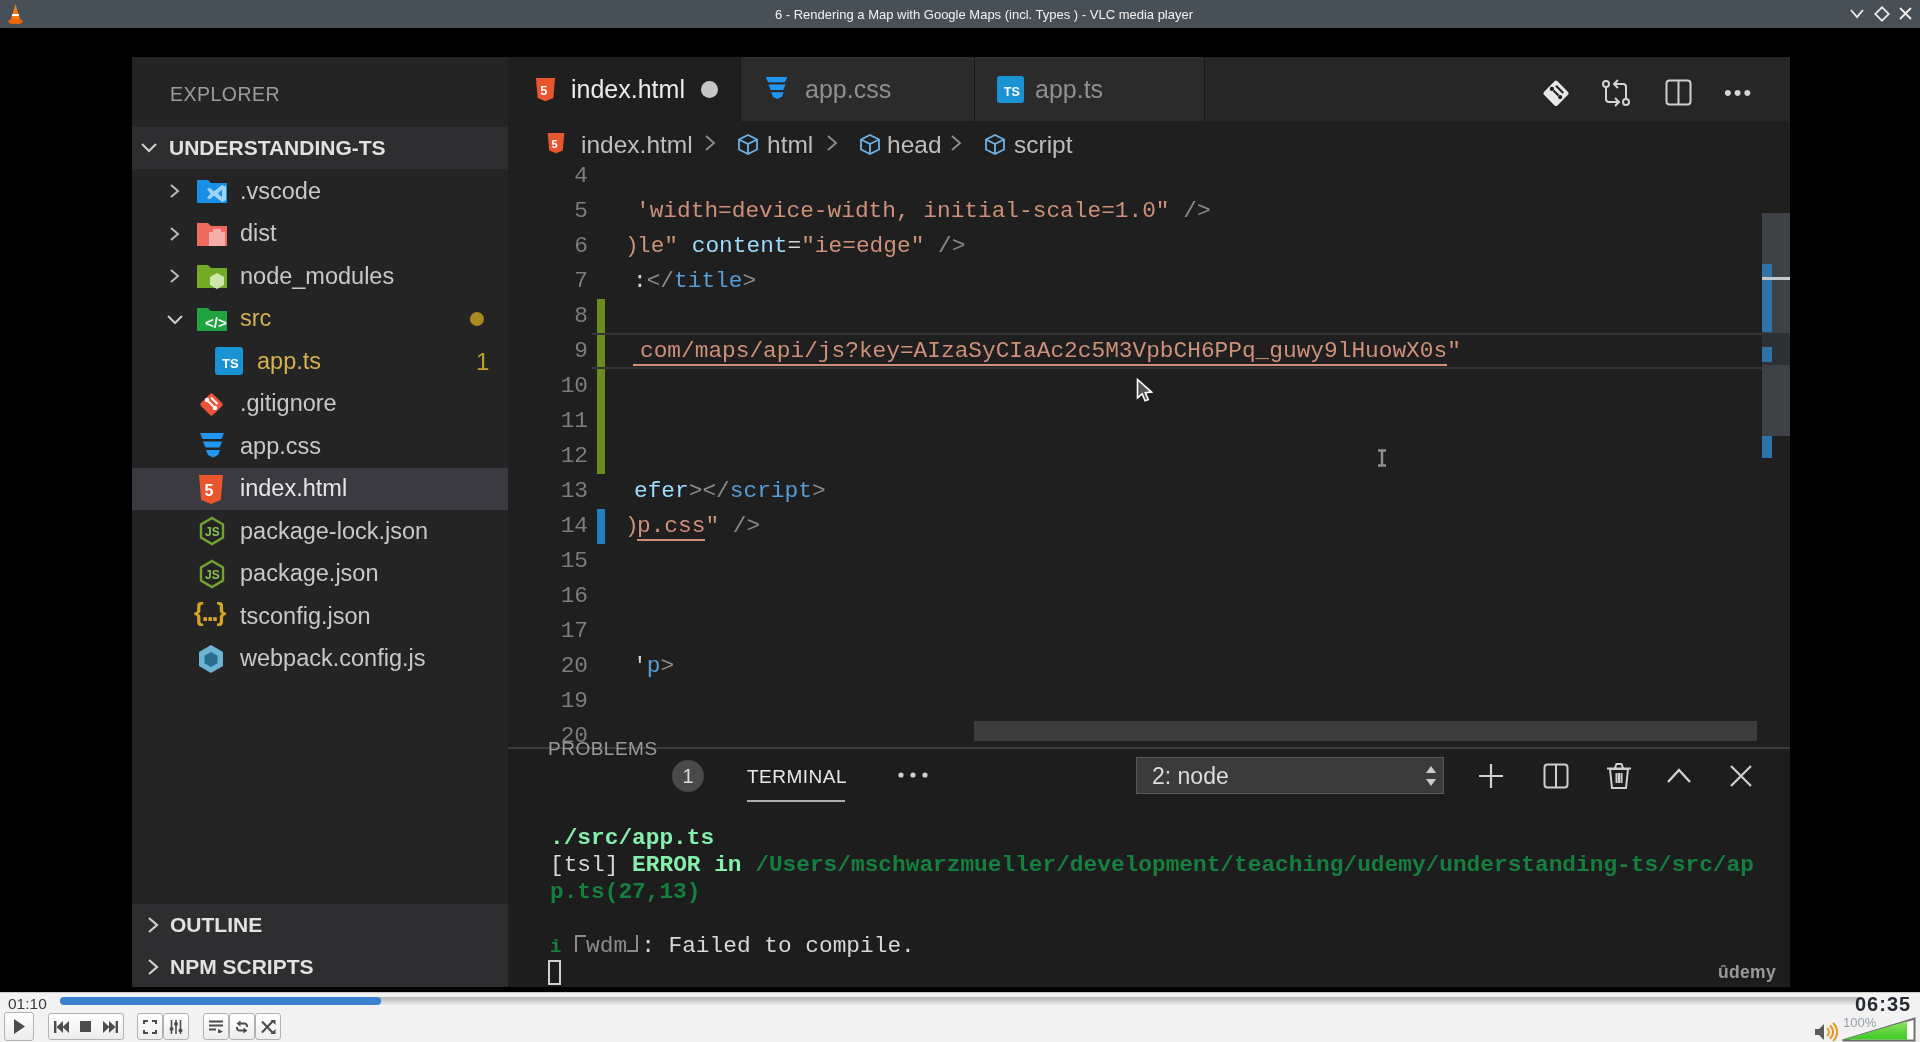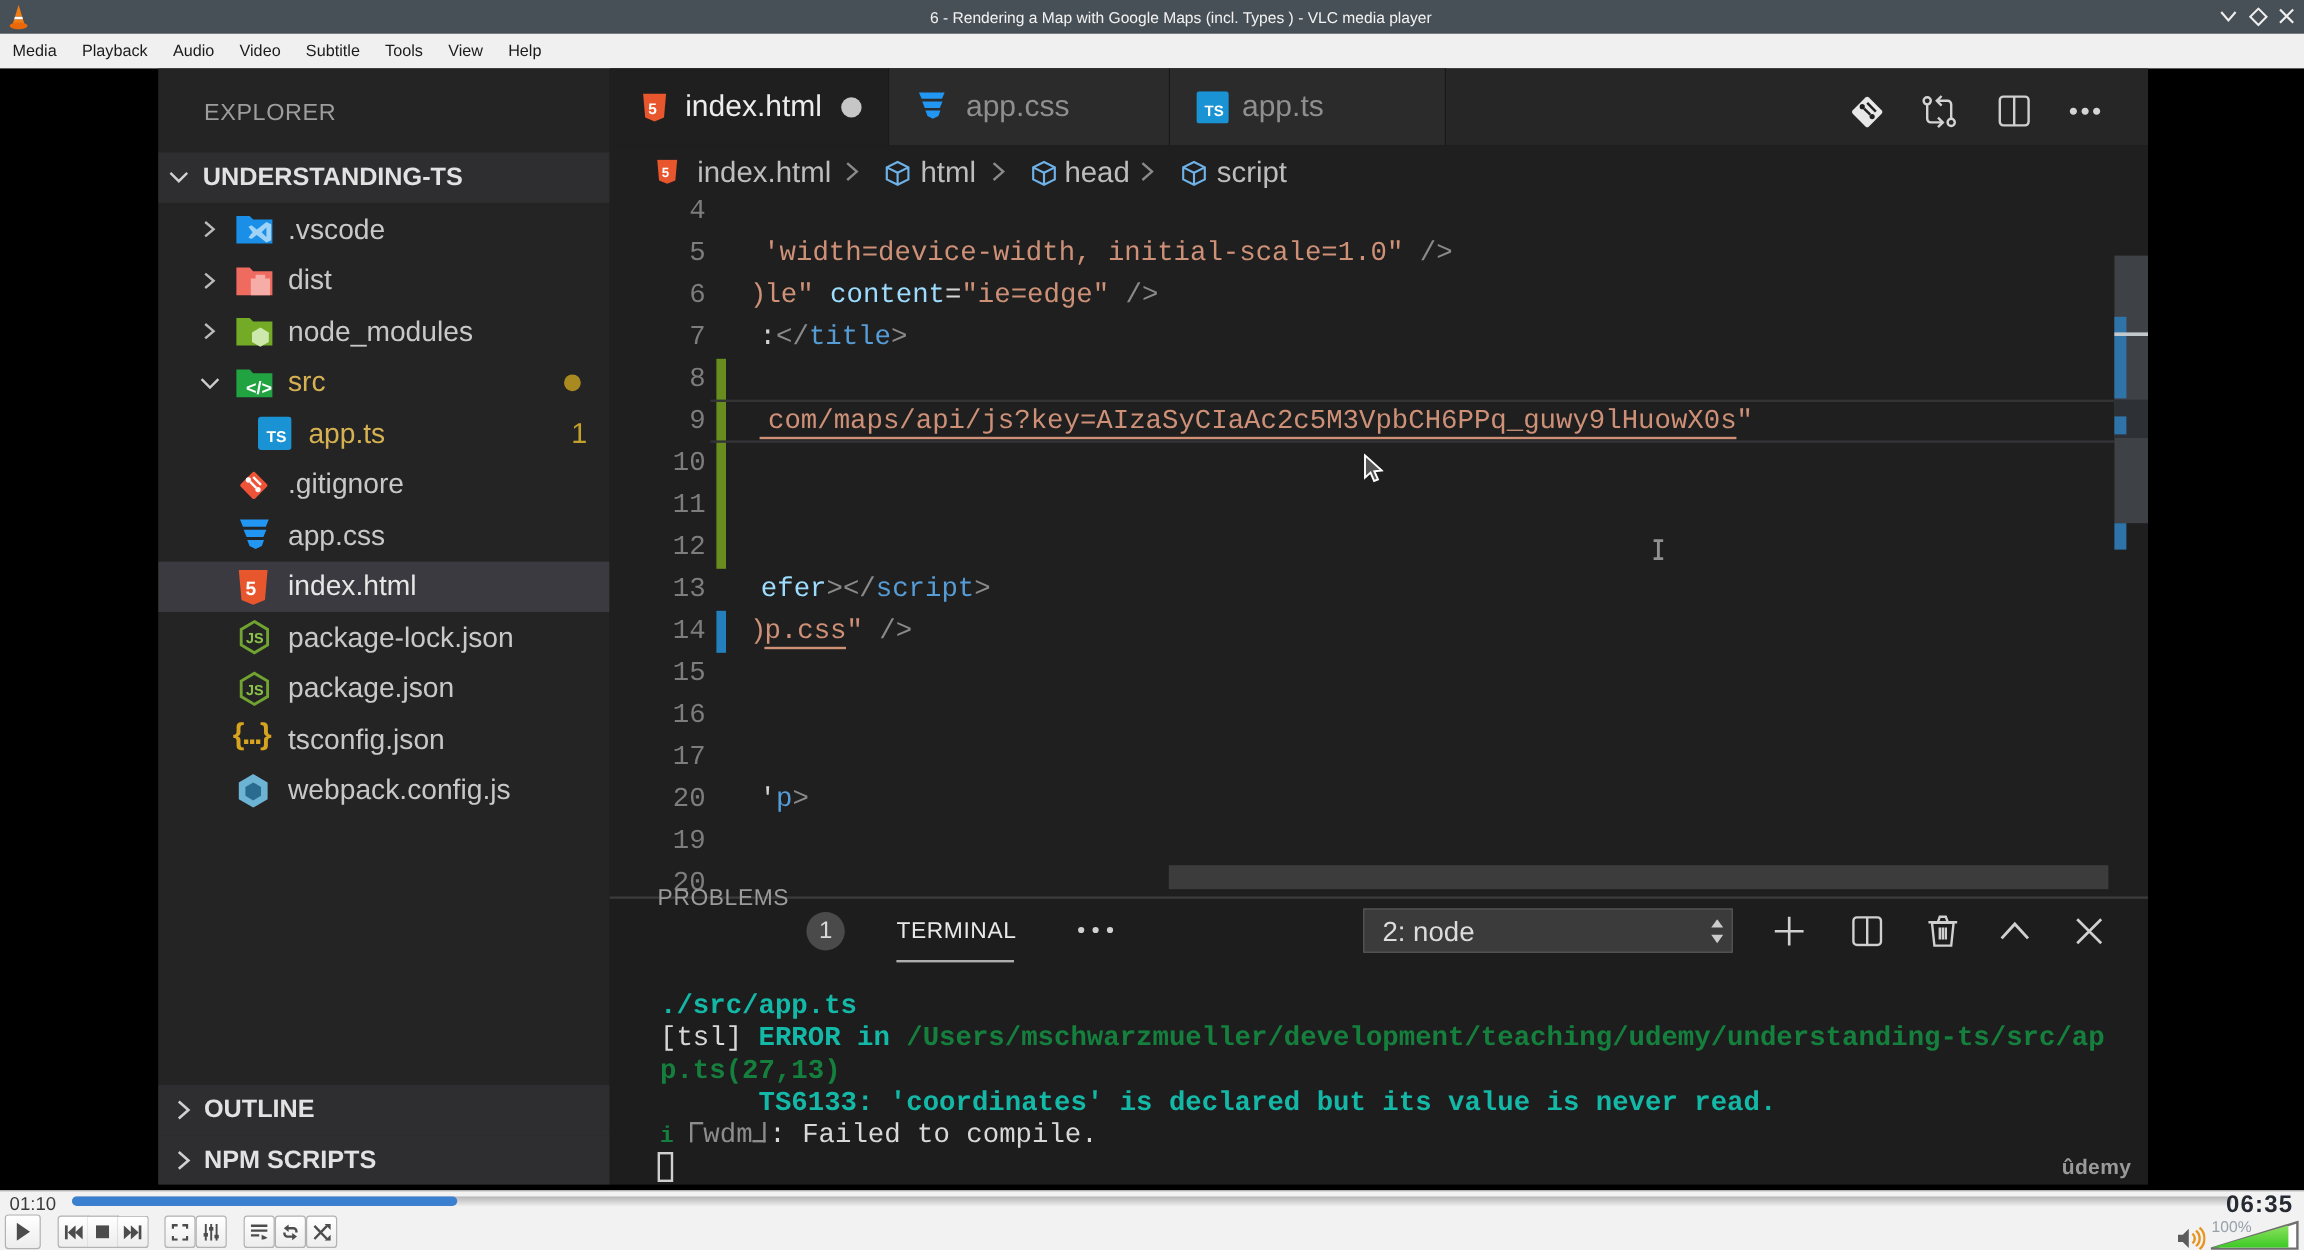--- a/index.html
+++ b/index.html
@@ -22,21 +22,21 @@
   #tabbar { position:absolute; left:508px; top:57px; width:1282px; height:64px; background:#262627; }
   .tab { position:absolute; top:57px; height:64px; display:flex; align-items:center; }
   #breadcrumbs { position:absolute; left:508px; top:121px; width:1282px; height:47px; background:#1f1f1f; }
   #codearea { position:absolute; left:508px; top:168px; width:1282px; height:574px; background:#1f1f1f; }
   .lnum { position:absolute; width:80px; text-align:right; color:#7d7d7d; font-family:"Liberation Mono",monospace; font-size:22.8px; line-height:26px;}
   .cl { position:absolute; font-family:"Liberation Mono",monospace; font-size:22.8px; line-height:26px; white-space:pre; }
   .str { color:#ce9178; } .attr { color:#9cdcfe; } .tag { color:#569cd6; } .pun { color:#8a8a8a; } .pln { color:#d4d4d4; }
   
   #panel { position:absolute; left:508px; top:747px; width:1282px; height:240px; background:#1d1d1e; border-top:2px solid #3b3b3b; }
   .tline { position:absolute; font-family:"Liberation Mono",monospace; font-size:22.8px; line-height:26px; white-space:pre; }
-  .tred { color:#14b8a6; font-weight:bold; } .tblu { color:#15803d; font-weight:bold; } .twht { color:#d8d8d8; } .tgry { color:#8c8c8c; }
+  .tred { color:#86efac; font-weight:bold; } .tblu { color:#15803d; font-weight:bold; } .twht { color:#d8d8d8; } .tgry { color:#8c8c8c; }
   
   #controls { position:absolute; left:0; top:992px; width:1920px; height:50px; background:#f2f2f2; border-top:1px solid #c9c9c9; }
   .vbtn { position:absolute; border:1px solid #b2b2b2; border-radius:3px; background:linear-gradient(#ffffff,#ededed); display:flex; align-items:center; justify-content:center; }
 </style>
 </head>
 <body>
 <div id="page">
   <div id="videoarea"></div>
   <div id="vscode"></div>
   <div id="titlebar"></div>
@@ -49,30 +49,20 @@
     </svg>
   <svg class="abs" style="left:1849px;top:8px;" width="16" height="12">
       <path d="M2 2 l6 7 6-7" stroke="#eee" stroke-width="1.8" fill="none"></path>
     </svg>
   <svg class="abs" style="left:1874px;top:6px;" width="16" height="16">
       <rect x="3.2" y="3.2" width="9.6" height="9.6" stroke="#eee" stroke-width="1.7" fill="none" transform="rotate(45 8 8)"></rect>
     </svg>
   <svg class="abs" style="left:1898px;top:6px;" width="15" height="15">
       <path d="M2 2 l11 11 M13 2 L2 13" stroke="#eee" stroke-width="1.8" fill="none"></path>
     </svg>
-  <div id="menubar">
-      <span>Media</span>
-      <span>Playback</span>
-      <span>Audio</span>
-      <span>Video</span>
-      <span>Subtitle</span>
-      <span>Tools</span>
-      <span>View</span>
-      <span>Help</span>
-    </div>
   <div id="sidebar"></div>
   <div class="abs" style="left:170px;top:83px;font-size:19.5px;color:#9d9d9d;letter-spacing:0.5px;">EXPLORER</div>
   <div class="sechead" style="top:127px;">
     <svg class="abs" style="left:7px;top:13px;" width="20" height="16">
         <path d="M3 4 l7 7 7-7" stroke="#d0d0d0" stroke-width="2" fill="none"></path>
       </svg>
     <span style="margin-left:37px;">UNDERSTANDING-TS</span>
   </div>
   <div class="row" style="top:170px;">
     <svg class="abs" style="left:34px;top:13px;" width="16" height="16">
@@ -330,21 +320,20 @@
     </svg>
   <svg class="abs" style="left:1666px;top:766px;" width="26" height="18">
       <path d="M2 16 l11-12 11 12" fill="none" stroke="#d0d0d0" stroke-width="2.4"></path>
     </svg>
   <svg class="abs" style="left:1729px;top:764px;" width="24" height="24">
       <path d="M2 2 l20 20 M22 2 l-20 20" stroke="#d0d0d0" stroke-width="2.2"></path>
     </svg>
   <div class="tline" style="left:550px;top:824.5px;"><span class="tred">./src/app.ts</span></div>
   <div class="tline" style="left:550px;top:851.5px;"><span class="twht">[tsl] </span><span class="tred">ERROR in </span><span class="tblu">/Users/mschwarzmueller/development/teaching/udemy/understanding-ts/src/ap</span></div>
   <div class="tline" style="left:550px;top:878.5px;"><span class="tblu">p.ts(27,13)</span></div>
-  <div class="tline" style="left:550px;top:905.5px;"><span class="tred">      TS6133: 'coordinates' is declared but its value is never read.</span></div>
   <div class="tline" style="left:550px;top:932.5px;"><span class="tblu" style="font-size:19px;">i</span><span class="twht"> </span><span style="display:inline-block;width:11px;height:17px;border-left:2.5px solid #8c8c8c;border-top:2.5px solid #8c8c8c;"></span><span class="tgry">wdm</span><span style="display:inline-block;width:11px;height:17px;border-right:2.5px solid #8c8c8c;border-bottom:2.5px solid #8c8c8c;margin-right:3px;"></span><span class="twht">: Failed to compile.</span></div>
   <div class="abs" style="left:548px;top:960px;width:13px;height:25px;border:2.5px solid #cfcfcf;"></div>
   <div class="abs" style="left:1690px;top:962px;width:86px;text-align:right;font-size:17.5px;font-weight:bold;color:#9a9a9a;letter-spacing:0.3px;">ûdemy</div>
   <div id="controls"></div>
   <div class="abs" style="left:8px;top:995px;font-size:15.5px;color:#3b3b3b;">01:10</div>
   <div class="abs" style="left:60px;top:997px;width:1800px;height:8px;border-radius:4px;background:linear-gradient(#b5b5b5,#ededed);"></div>
   <div class="abs" style="left:60px;top:997px;width:321px;height:8px;border-radius:4px;background:#3b7fd0;"></div>
   <div class="abs" style="left:1855px;top:993px;font-size:20px;font-weight:bold;letter-spacing:1px;color:#252a33;">06:35</div>
   <div class="vbtn" style="left:4px;top:1012px;width:30px;height:29px;">
       <svg width="13" height="15">

